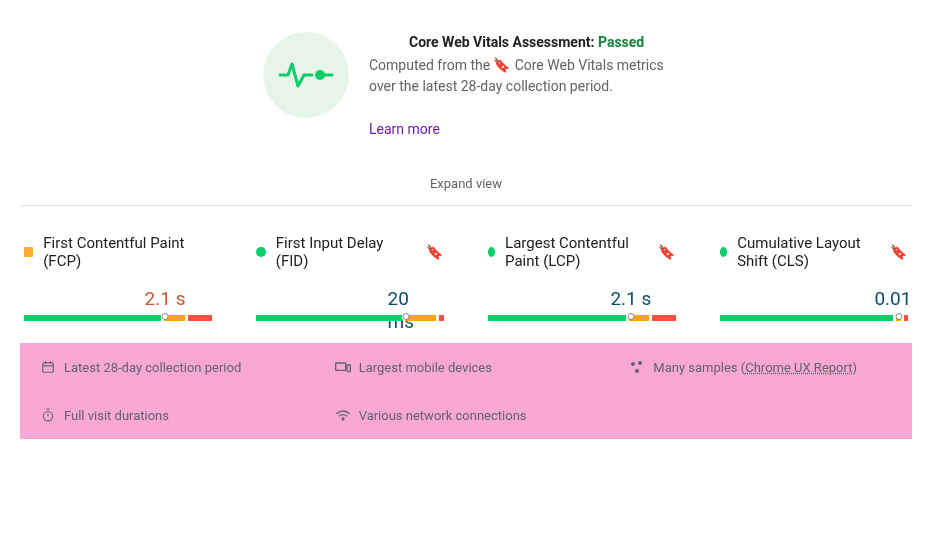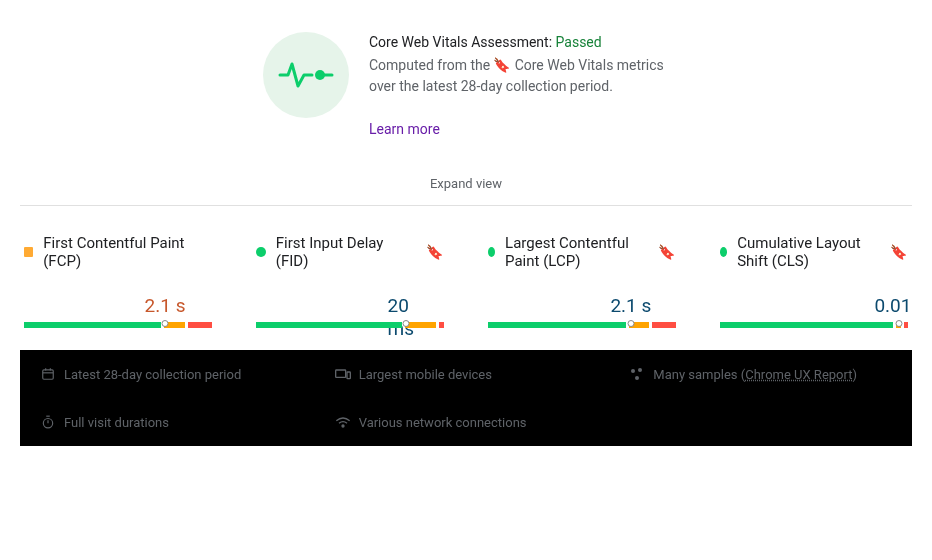--- a/index.html
+++ b/index.html
@@ -24,21 +24,21 @@
     width: 86px;
     height: 86px;
     border-radius: 50%;
     background: #e6f4ea;
     display: flex;
     align-items: center;
     justify-content: center;
     flex-shrink: 0;
   }
   .header-text { max-width: 300px; line-height: 1.5; }
-  .assess-line { font-weight: 400; }
+  .assess-line { font-weight: 700; margin-left: 40px; }
   .passed { color: #178239; }
   .desc { color: #5f6368; margin-top: 2px; }
   .bookmark-icon { color: #1a73e8; display: inline-block; }
   .learn { color: #681da8; margin-top: 22px; display: inline-block; cursor: pointer; }
   .expand-row { text-align: center; color: #5f6368; font-size: 13px; padding: 0 4px 14px; }
   .expand-row span { cursor: pointer; }
   hr.sep { border: none; border-top: 1px solid #e0e0e0; margin: 0; }
   .grid {
     display: grid;
     grid-template-columns: 1fr 1fr 1fr 1fr;
@@ -58,21 +58,21 @@
     height: 10px;
     display: inline-block;
     border-radius: 1px;
   }
   .sq.orange { background: #fa3; }
   .sq.green  { background: #0cce6b; border-radius: 50%; }
   .metric-title .label { color: #202124; font-size: 15px; }
   .value-row {
     display: flex;
     justify-content: flex-start;
-    margin-top: 24px;
+    margin-top: 17px;
     position: relative;
     height: 24px;
   }
   .value {
     position: absolute;
     transform: translateX(-50%);
     font-size: 19px;
   }
   .value.good { color: #0c4a6e; }
   .value.avg  { color: #c7572b; }
@@ -91,21 +91,21 @@
     position: absolute;
     top: -2px;
     width: 7px;
     height: 7px;
     border: 1.5px solid #888;
     background: #fff;
     border-radius: 50%;
     transform: translateX(-50%);
   }
   .footer {
-    background: #000000;
+    background: #f9a8d4;
     padding: 16px 20px;
     display: grid;
     grid-template-columns: 1fr 1fr 1fr;
     row-gap: 14px;
     column-gap: 10px;
     color: #5f6368;
     font-size: 13px;
     gap: 32px;
   }
   .footer .item { display: flex; align-items: center; gap: 8px; }

